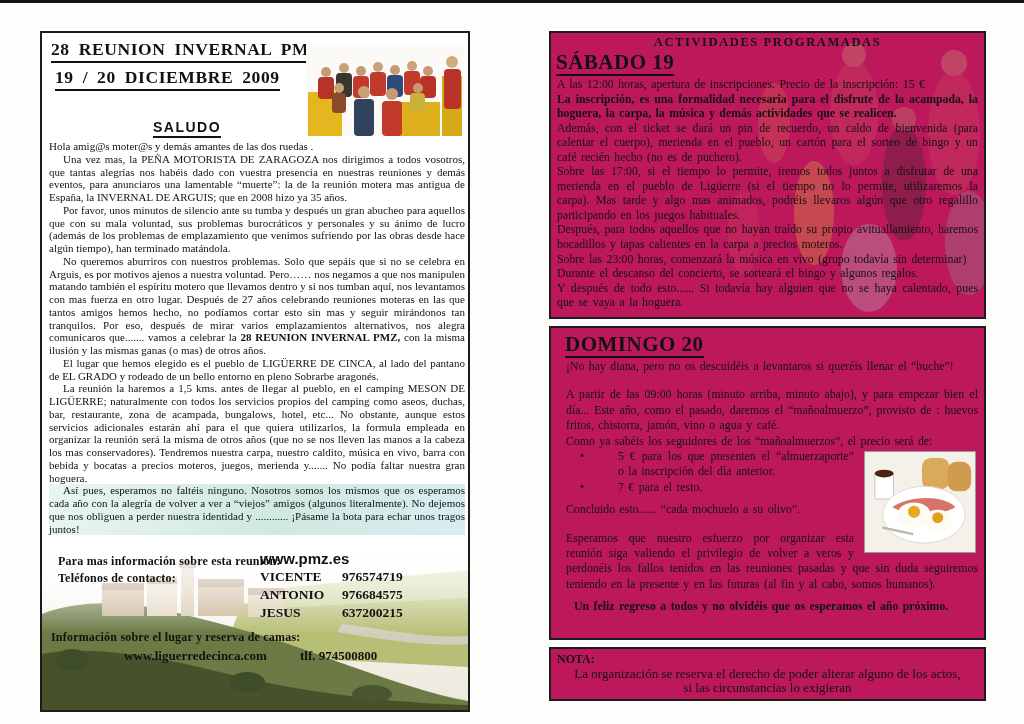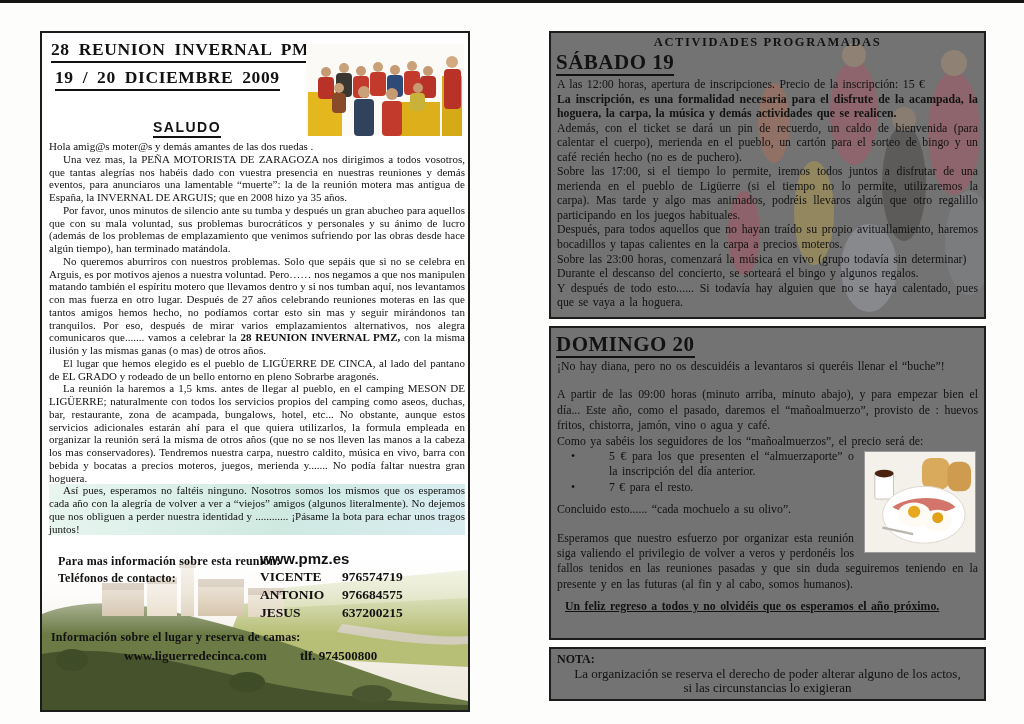--- a/index.html
+++ b/index.html
@@ -44,24 +44,24 @@
   .c-line{position:absolute;font-weight:bold;white-space:nowrap;}
   .c-label{font-size:12px;letter-spacing:.2px;}
   .c-web{font-family:"Liberation Sans", sans-serif;font-size:15px;}
   .c-name{font-size:13.5px;}
   .c-num{font-size:13.5px;}
   .c-web2{font-size:13px;}
 
   
   .rbox{
     position:absolute;left:549px;width:437px;border:2px solid #1c1c1c;
-    background:#737373;box-sizing:border-box;overflow:hidden;
+    background:#be185d;box-sizing:border-box;overflow:hidden;
   }
   .box-sat{top:31px;height:288px;}
-  .box-sun{top:326px;height:314px;}
+  .box-sun{top:326px;height:314px;padding-left:9px;}
   .box-note{top:647px;height:54px;}
   .party-bg{position:absolute;right:0;top:0;width:330px;height:284px;opacity:.32;}
   .rcontent{position:relative;z-index:2;}
   .sched-header{
     text-align:center;font-weight:bold;font-size:12.5px;letter-spacing:1.6px;
     margin-top:2px;
   }
   .day-heading{
     font-size:21px;font-weight:bold;letter-spacing:.5px;margin:0 0 2px 5px;
   }
@@ -74,21 +74,21 @@
   .sun-text{line-height:15.4px;}
   .gap{height:13px;}
   .gap-s{height:7px;}
   .bold{font-weight:bold;}
   .bullet-item{position:relative;padding-left:52px;}
   .bullet-dot{position:absolute;left:14px;top:0;}
   .food-photo{
     float:right;width:112px;height:102px;margin:2px 2px 4px 10px;
     border:1px solid #9a9a9a;box-sizing:border-box;background:#f4f1ea;
   }
-  .feliz{font-weight:bold;margin-left:8px !important;text-decoration:underline;}
+  .feliz{font-weight:bold;margin-left:8px !important;}
   .note-label{font-weight:bold;font-size:12px;margin:3px 0 0 6px;}
   .note-text{font-size:13px;line-height:13.5px;margin:0 21px;text-align:center;}
 </style>
 </head>
 <body>
 
 <div class="topline"></div>
 
 <div class="page-left">
 

